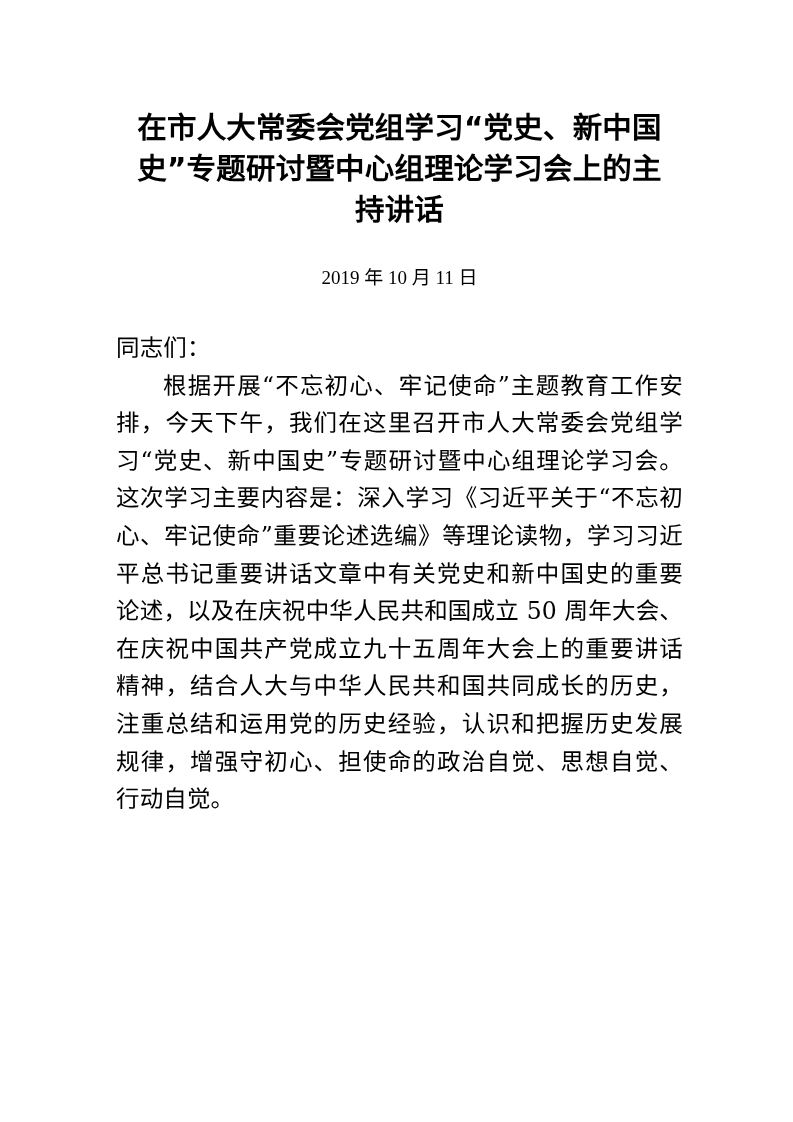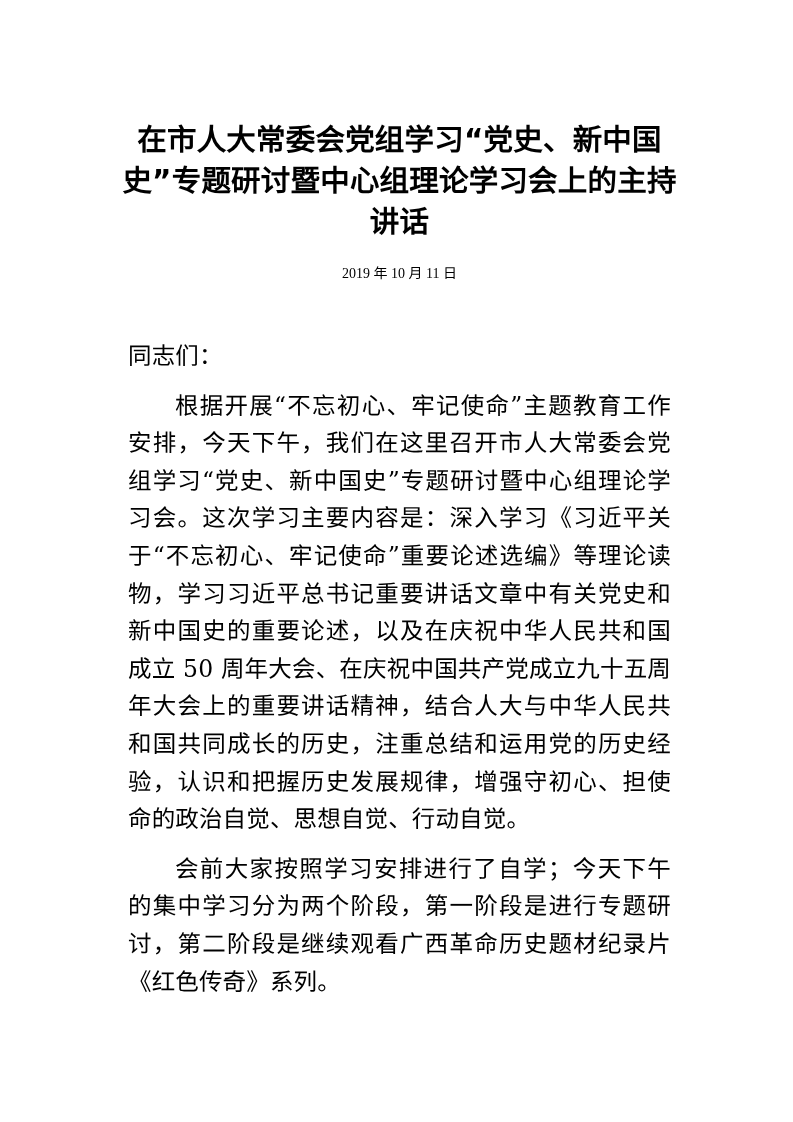--- a/index.html
+++ b/index.html
@@ -27,50 +27,50 @@
   
   .content {
     position: absolute;
     left: 116px;
     top: 0;
     width: 567px;
   }
 
   
   .doc-title {
-    margin: 0;
-    padding-top: 120px;
+    margin: 16px;
+    padding-top: 92px;
     font-family: "DejaVu Sans", "Liberation Sans", sans-serif;
     font-weight: 700;
     font-size: 29.5px;
     line-height: 41px;
     text-align: center;
     letter-spacing: 0.2px;
     color: #000000;
     word-break: break-all;
   }
 
   
   .doc-date {
     margin: 0;
     padding-top: 16px;
     font-family: "Liberation Serif", "DejaVu Serif", serif;
-    font-size: 14px;
+    font-size: 19px;
     line-height: 30px;
     text-align: center;
     color: #000000;
   }
 
   
   .doc-body {
     padding-top: 37px;
   }
 
   .para {
-    margin: 12px;
+    margin: 0;
     font-family: "DejaVu Serif", "Liberation Serif", serif;
     font-size: 23.5px;
     line-height: 37.6px;
     color: #000000;
     text-align: justify;
     text-justify: inter-ideograph;
     word-break: break-all;
     letter-spacing: 0.15px;
   }
 
@@ -91,18 +91,17 @@
     <h1 class="doc-title">在市人大常委会党组学习“党史、新中国史”专题研讨暨中心组理论学习会上的主持讲话</h1>
 
     <div class="doc-date">2019 年 10 月 11 日</div>
 
     <div class="doc-body">
 
       <p class="para para--salutation">同志们：</p>
 
       <p class="para para--indent">根据开展“不忘初心、牢记使命”主题教育工作安排，今天下午，我们在这里召开市人大常委会党组学习“党史、新中国史”专题研讨暨中心组理论学习会。这次学习主要内容是：深入学习《习近平关于“不忘初心、牢记使命”重要论述选编》等理论读物，学习习近平总书记重要讲话文章中有关党史和新中国史的重要论述，以及在庆祝中华人民共和国成立 50 周年大会、在庆祝中国共产党成立九十五周年大会上的重要讲话精神，结合人大与中华人民共和国共同成长的历史，注重总结和运用党的历史经验，认识和把握历史发展规律，增强守初心、担使命的政治自觉、思想自觉、行动自觉。</p>
 
-      <p class="para para--indent">会前大家按照学习安排进行了自学；今天下午的集中学习分为两个阶段，第一阶段是进行专题研讨，第二阶段是继续观看广西革命历史题材纪录片《红色传奇》系列。</p>
 
 
     </div>
   </div>
 </div>
 
 </body></html>

